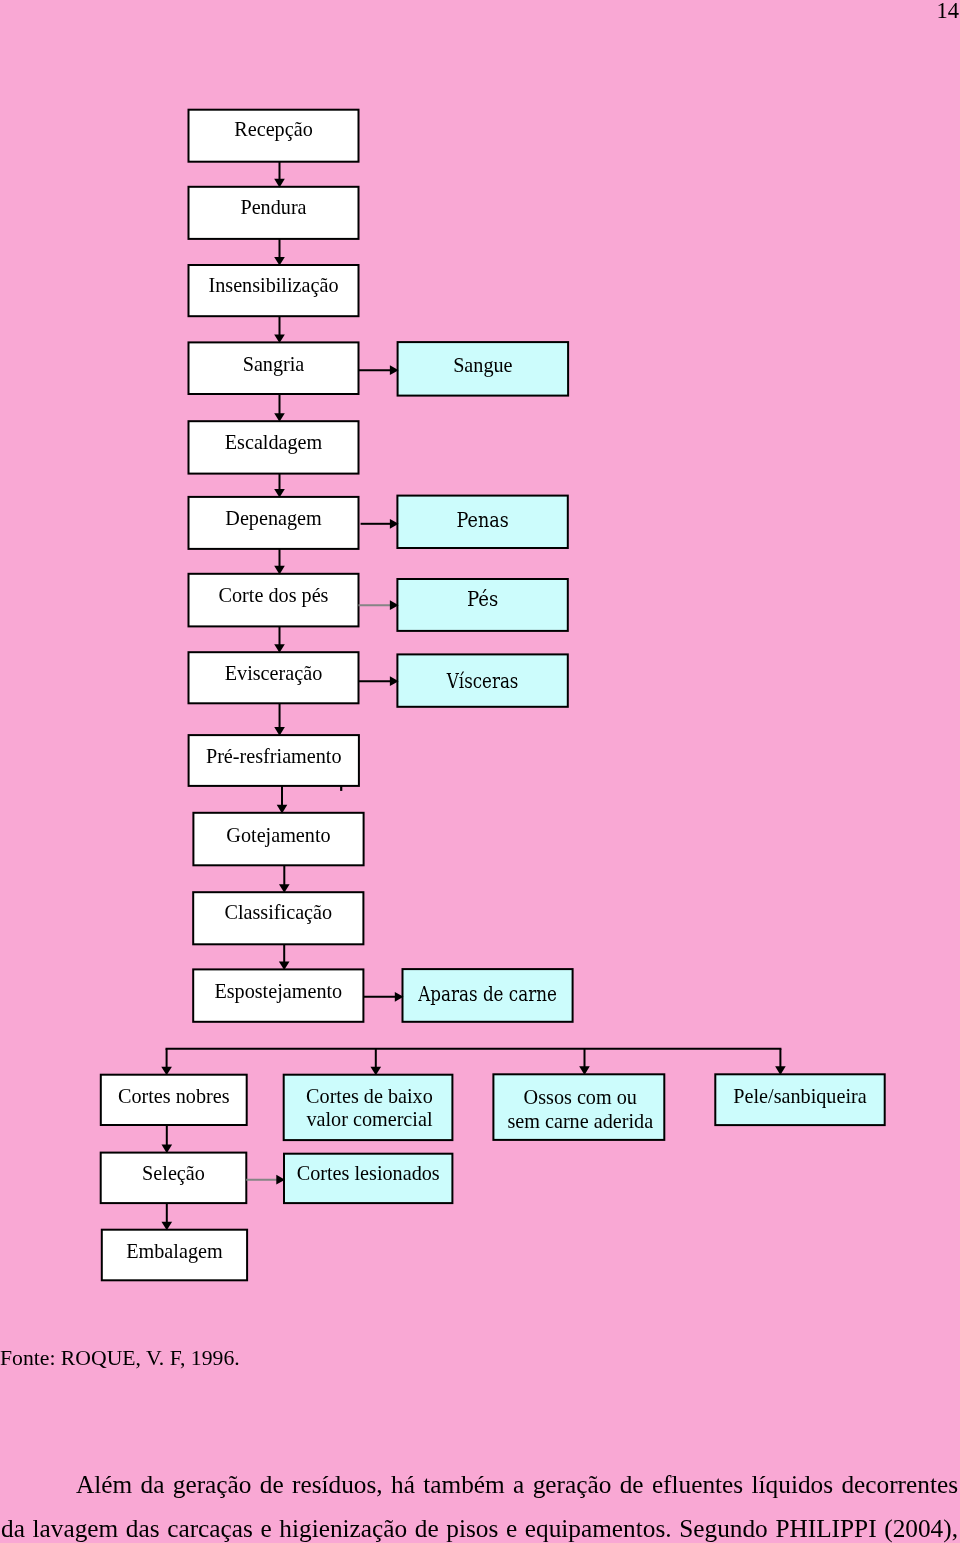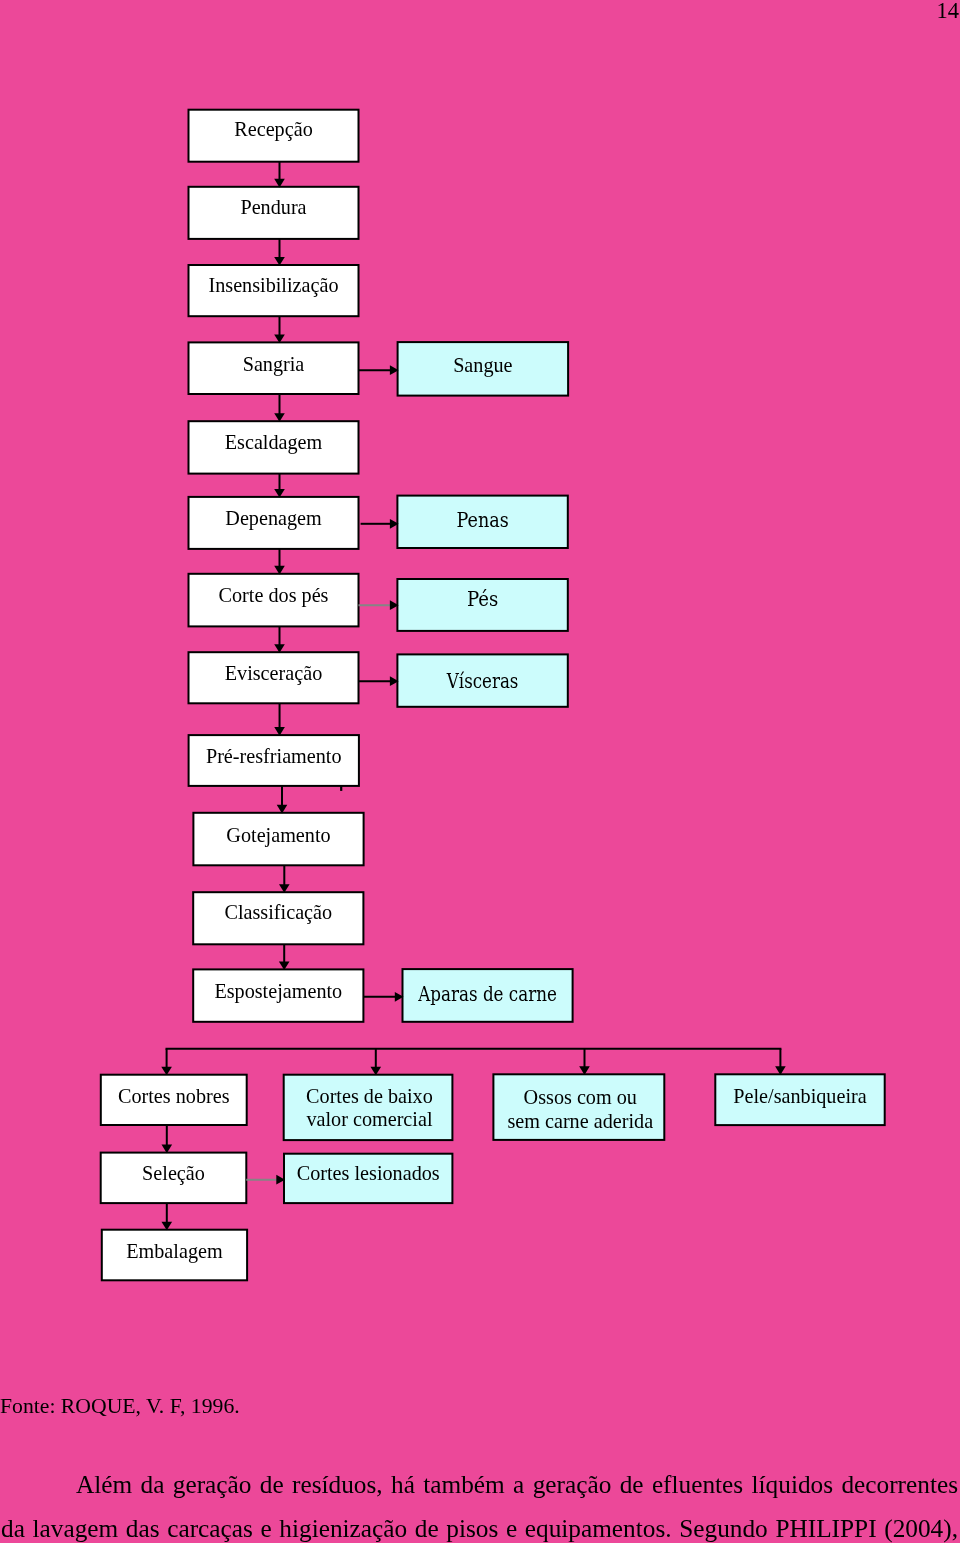--- a/index.html
+++ b/index.html
@@ -1,24 +1,24 @@
 <!DOCTYPE html>
 <html><head>
 <meta charset="utf-8">
 <title>Fluxograma do processo produtivo avicola</title>
 <style>
   html,body{margin:0;padding:0;}
   body{width:960px;height:1543px;background:#ffffff;overflow:hidden;
        font-family:"Liberation Serif", serif; color:#000000;
        -webkit-font-smoothing:antialiased;}
-  .page{position:relative;width:960px;height:1543px;background:#ec4899;
+  .page{position:relative;width:960px;height:1543px;background:#f9a8d4;
         transform:translateZ(0);}
   #page-number{position:absolute;right:1px;top:-2px;font-size:22.5px;line-height:25px;}
   #figure-svg{position:absolute;left:0;top:0;}
-  #src-line{position:absolute;left:0px;top:1346px;font-size:21.7px;line-height:24px;white-space:nowrap;margin-top:48px;}
+  #src-line{position:absolute;left:0px;top:1346px;font-size:21.7px;line-height:24px;white-space:nowrap;}
   #fig-caption{position:absolute;left:0px;top:1383px;width:960px;font-size:25.3px;
                line-height:27px;text-indent:24px;white-space:nowrap;}
   #body-par{position:absolute;left:1px;top:1462px;width:957px;font-size:25.3px;
             line-height:44.3px;text-align:justify;text-indent:75px;}
   #body-par::after{content:"";display:inline-block;width:100%;}
 </style>
 </head>
 <body>
 
 <div class="page">

